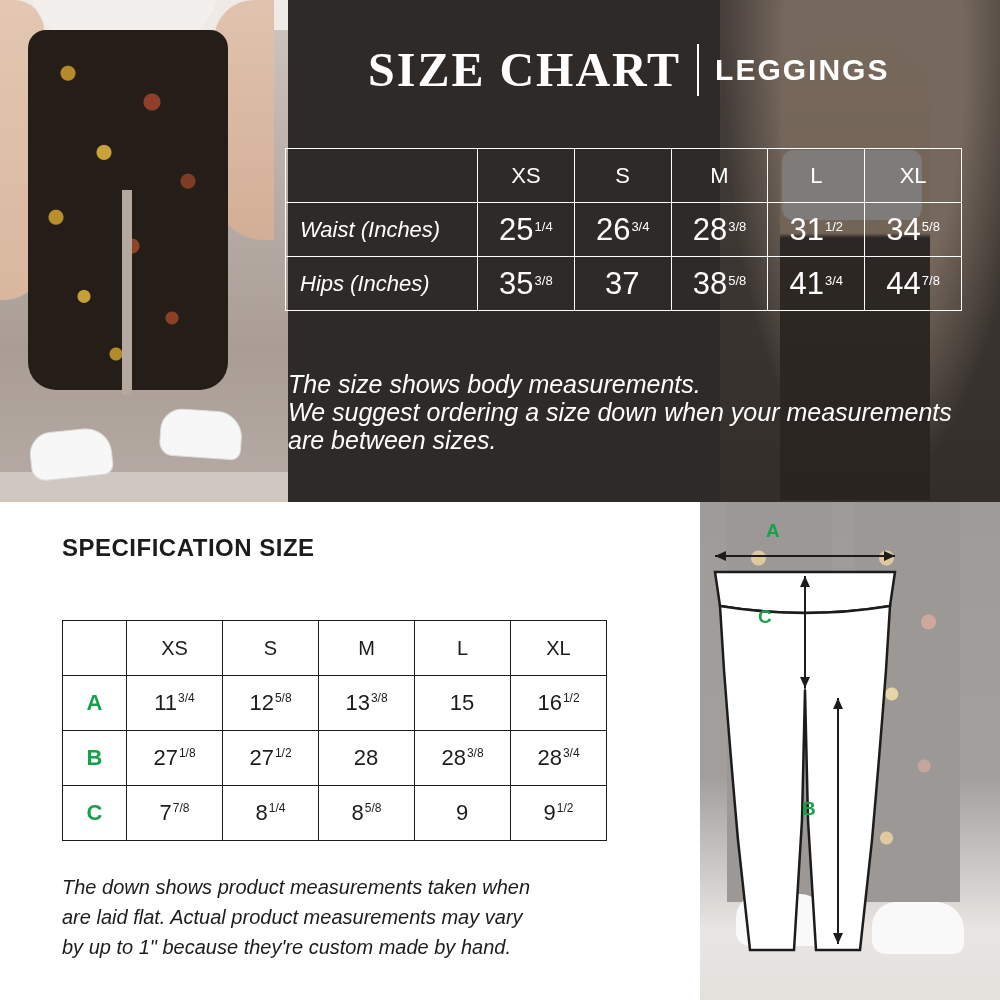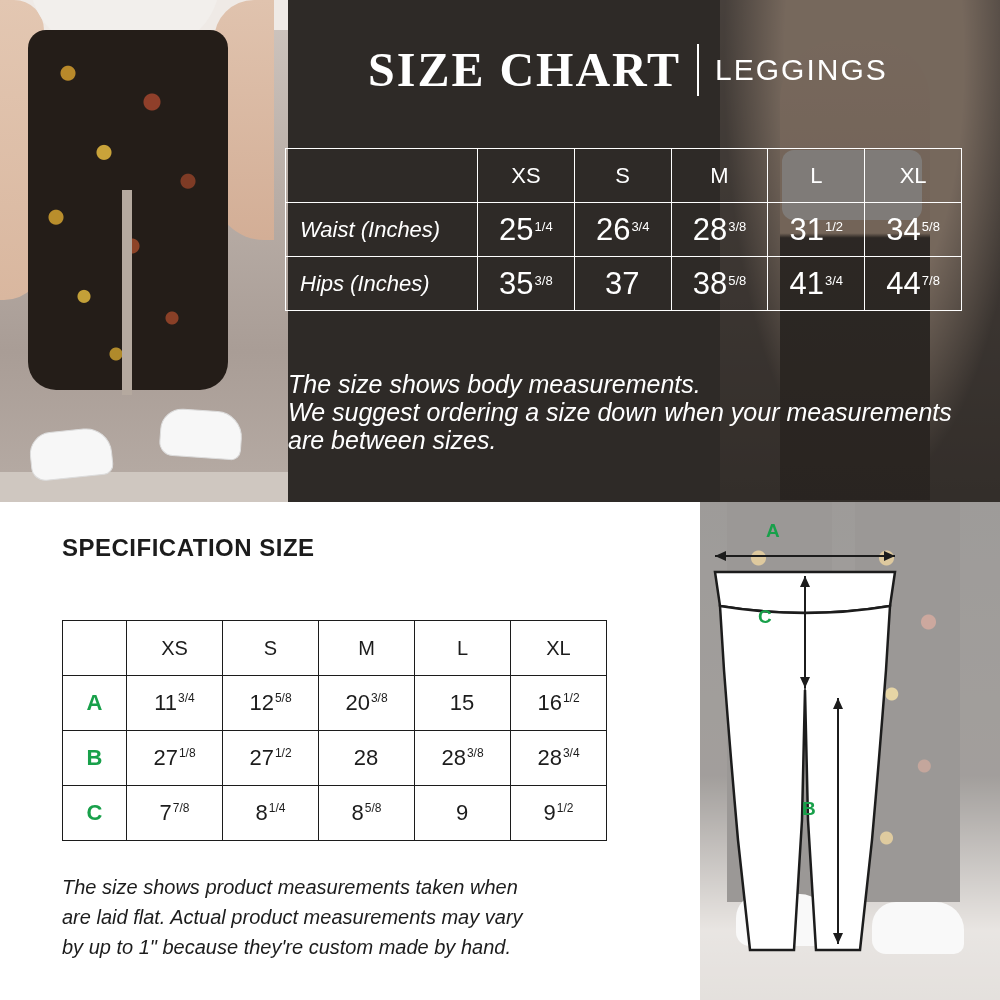--- a/index.html
+++ b/index.html
@@ -100,21 +100,21 @@
   .title-row {
     position: absolute; left: 80px; top: 42px;
     display: flex; align-items: center; gap: 16px;
   }
   .title-main {
     font-family: "Liberation Serif", serif;
     font-size: 48px; letter-spacing: 2px; color: #ffffff; font-weight: 700;
   }
   .title-div { width: 2px; height: 52px; background: #ffffff; }
   .title-sub {
-    font-size: 30px; color: #ffffff; letter-spacing: 2px; font-weight: 400;
+    font-size: 30px; color: #ffffff; letter-spacing: 2px; font-weight: 700;
   }
 
   
   table.tbl {
     border-collapse: collapse;
     position: absolute;
   }
   .top-table {
     left: -3px; top: 148px; width: 677px;
   }
@@ -289,21 +289,21 @@
           <td class="szh">XS</td>
           <td class="szh">S</td>
           <td class="szh">M</td>
           <td class="szh">L</td>
           <td class="szh">XL</td>
         </tr>
         <tr>
           <td class="lbl">A</td>
           <td><span class="num">11</span><span class="frac">3/4</span></td>
           <td><span class="num">12</span><span class="frac">5/8</span></td>
-          <td><span class="num">20</span><span class="frac">3/8</span></td>
+          <td><span class="num">13</span><span class="frac">3/8</span></td>
           <td><span class="num">15</span><span class="frac"></span></td>
           <td><span class="num">16</span><span class="frac">1/2</span></td>
         </tr>
         <tr>
           <td class="lbl">B</td>
           <td><span class="num">27</span><span class="frac">1/8</span></td>
           <td><span class="num">27</span><span class="frac">1/2</span></td>
           <td><span class="num">28</span><span class="frac"></span></td>
           <td><span class="num">28</span><span class="frac">3/8</span></td>
           <td><span class="num">28</span><span class="frac">3/4</span></td>
@@ -313,21 +313,21 @@
           <td><span class="num">7</span><span class="frac">7/8</span></td>
           <td><span class="num">8</span><span class="frac">1/4</span></td>
           <td><span class="num">8</span><span class="frac">5/8</span></td>
           <td><span class="num">9</span><span class="frac"></span></td>
           <td><span class="num">9</span><span class="frac">1/2</span></td>
         </tr>
       </tbody>
     </table>
 
     <div class="note-bottom">
-      <div>The size shows product measurements taken when</div>
+      <div>The down shows product measurements taken when</div>
       <div>are laid flat. Actual product measurements may vary</div>
       <div>by up to 1" because they're custom made by hand.</div>
     </div>
 
     <div class="diagram">
       <svg width="230" height="460" viewBox="0 0 230 460">
 
         <path d="M25 52 L205 52 L200 86 Q115 100 30 86 Z" fill="#ffffff" stroke="#1c1c1c" stroke-width="2.5"></path>
 
         <path d="M30 86 Q115 100 200 86 L196 150 Q190 230 182 320 L170 430 L126 430 L118 300 L115 170

